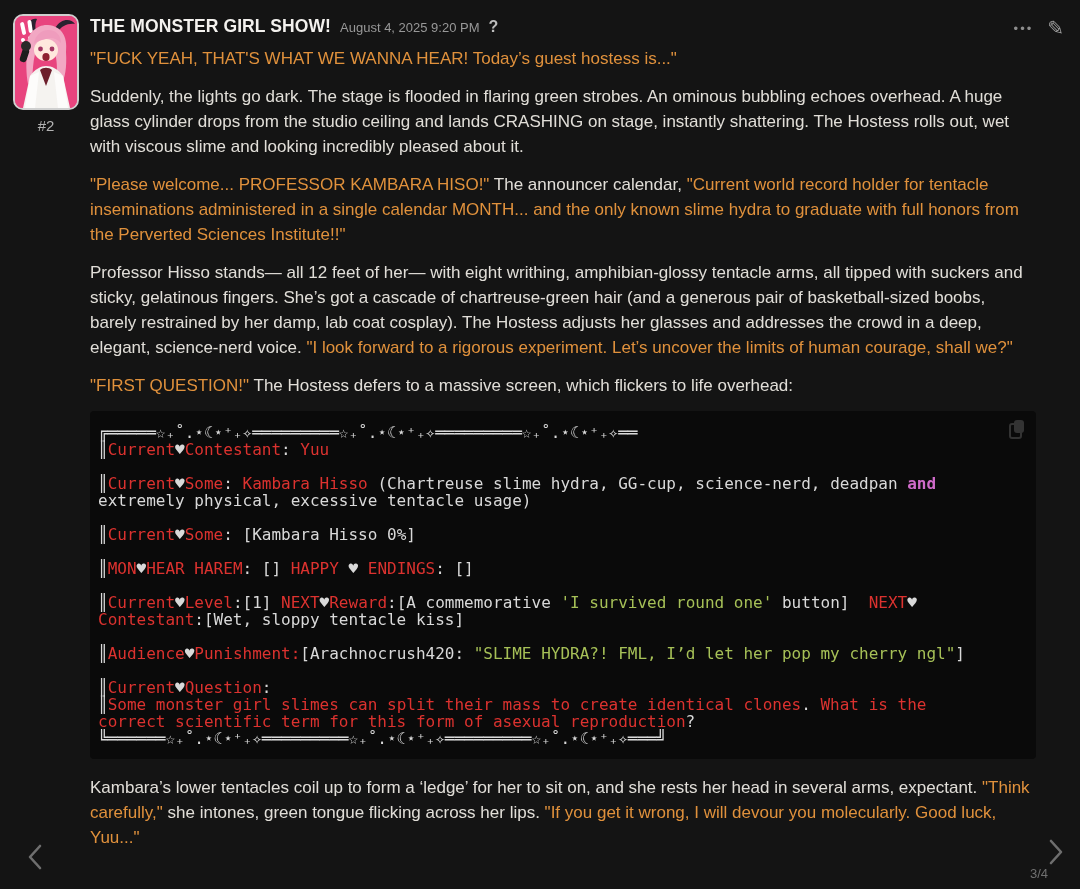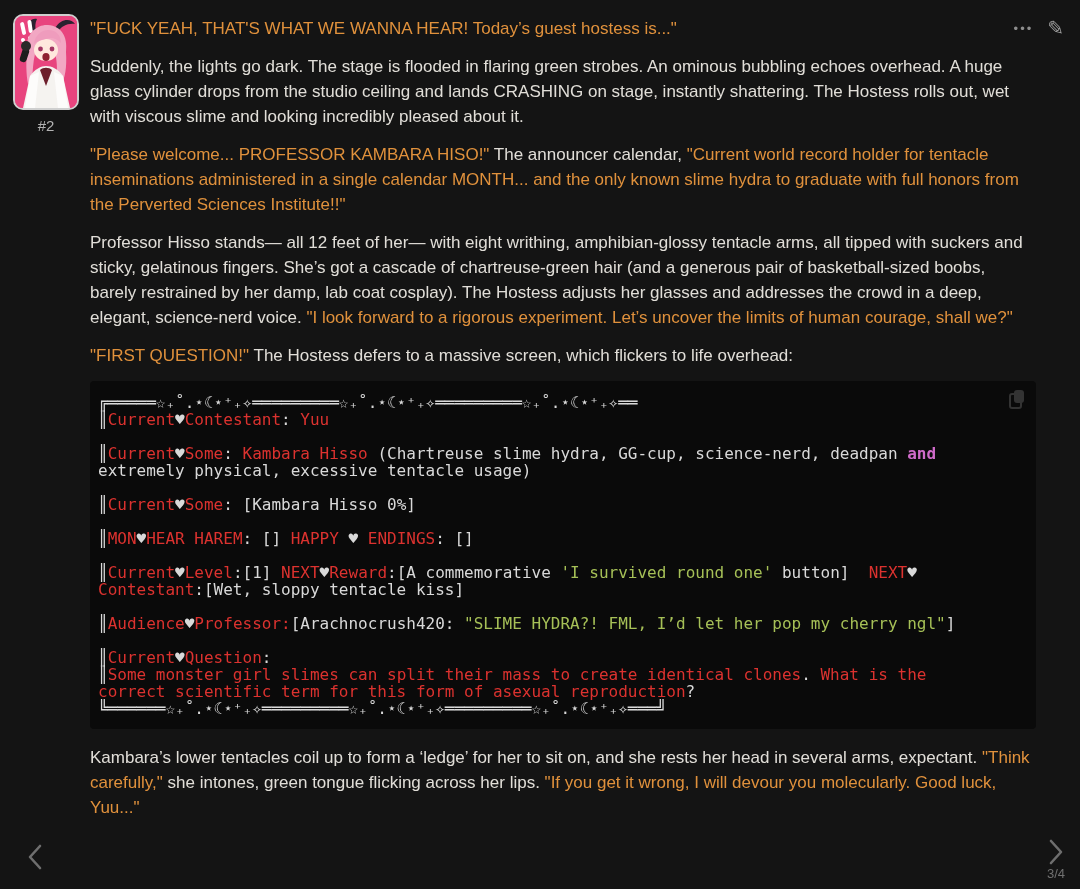--- a/index.html
+++ b/index.html
@@ -56,21 +56,21 @@
     border:2px solid #333;border-radius:3px;background:transparent;
   }
   .copy-btn .front{
     position:absolute;left:5px;top:0;width:10px;height:13px;
     background:#333;border-radius:3px;
   }
 
   
   .nav-prev{position:absolute;left:26px;top:843px;cursor:pointer;}
   .nav-next{position:absolute;right:15px;top:838px;cursor:pointer;}
-  .page-num{position:absolute;right:15px;top:866px;color:#707070;font-size:13px;}
+  .page-num{position:absolute;right:32px;top:866px;color:#707070;font-size:13px;}
 </style>
 </head>
 <body>
 
 <div class="screen">
 
   <div class="avatar-col">
     <div class="avatar-frame">
       <svg width="62" height="92" viewBox="0 0 62 92">
         <rect x="0" y="0" width="62" height="92" fill="#e8447e"></rect>
@@ -103,20 +103,25 @@
     </div>
     <div class="avatar-num">#2</div>
   </div>
 
   <div class="actions">
     <span class="more-dots">•••</span>
     <span class="edit-pencil">✎</span>
   </div>
 
   <div class="content">
+    <div class="header">
+      <span class="title">THE MONSTER GIRL SHOW!</span>
+      <span class="timestamp">August 4, 2025 9:20 PM</span>
+      <span class="help">?</span>
+    </div>
 
     <p class="para"><span class="seg-o">"FUCK YEAH, THAT'S WHAT WE WANNA HEAR! Today’s guest hostess is..."</span></p>
     <p class="para"><span class="seg-w">Suddenly, the lights go dark. The stage is flooded in flaring green strobes. An ominous bubbling echoes overhead. A huge glass cylinder drops from the studio ceiling and lands CRASHING on stage, instantly shattering. The Hostess rolls out, wet with viscous slime and looking incredibly pleased about it.</span></p>
     <p class="para"><span class="seg-o">"Please welcome... PROFESSOR KAMBARA HISO!"</span><span class="seg-w"> The announcer calendar, </span><span class="seg-o">"Current world record holder for tentacle inseminations administered in a single calendar MONTH... and the only known slime hydra to graduate with full honors from the Perverted Sciences Institute!!"</span></p>
     <p class="para"><span class="seg-w">Professor Hisso stands— all 12 feet of her— with eight writhing, amphibian-glossy tentacle arms, all tipped with suckers and sticky, gelatinous fingers. She’s got a cascade of chartreuse-green hair (and a generous pair of basketball-sized boobs, barely restrained by her damp, lab coat cosplay). The Hostess adjusts her glasses and addresses the crowd in a deep, elegant, science-nerd voice. </span><span class="seg-o">"I look forward to a rigorous experiment. Let’s uncover the limits of human courage, shall we?"</span></p>
     <p class="para"><span class="seg-o">"FIRST QUESTION!"</span><span class="seg-w"> The Hostess defers to a massive screen, which flickers to life overhead:</span></p>
 
     <div class="codeblock">
       <pre><span class="seg-cw">╔═════☆₊˚.⋆☾⋆⁺₊✧═════════☆₊˚.⋆☾⋆⁺₊✧═════════☆₊˚.⋆☾⋆⁺₊✧══
 ║</span><span class="seg-r">Current</span><span class="seg-cw">♥</span><span class="seg-r">Contestant</span><span class="seg-cw">: </span><span class="seg-r">Yuu</span><span class="seg-cw">
@@ -124,21 +129,21 @@
 ║</span><span class="seg-r">Current</span><span class="seg-cw">♥</span><span class="seg-r">Some</span><span class="seg-cw">: </span><span class="seg-r">Kambara Hisso</span><span class="seg-cw"> (Chartreuse slime hydra, GG-cup, science-nerd, deadpan </span><span class="seg-p">and</span><span class="seg-cw">
 extremely physical, excessive tentacle usage)
 
 ║</span><span class="seg-r">Current</span><span class="seg-cw">♥</span><span class="seg-r">Some</span><span class="seg-cw">: [Kambara Hisso 0%]
 
 ║</span><span class="seg-r">MON</span><span class="seg-cw">♥</span><span class="seg-r">HEAR HAREM</span><span class="seg-cw">: [] </span><span class="seg-r">HAPPY</span><span class="seg-cw"> ♥ </span><span class="seg-r">ENDINGS</span><span class="seg-cw">: []
 
 ║</span><span class="seg-r">Current</span><span class="seg-cw">♥</span><span class="seg-r">Level</span><span class="seg-cw">:[1] </span><span class="seg-r">NEXT</span><span class="seg-cw">♥</span><span class="seg-r">Reward</span><span class="seg-cw">:[A commemorative </span><span class="seg-g">'I survived round one'</span><span class="seg-cw"> button]  </span><span class="seg-r">NEXT</span><span class="seg-cw">♥
 </span><span class="seg-r">Contestant</span><span class="seg-cw">:[Wet, sloppy tentacle kiss]
 
-║</span><span class="seg-r">Audience</span><span class="seg-cw">♥</span><span class="seg-r">Professor</span><span class="seg-r">:</span><span class="seg-cw">[Arachnocrush420: </span><span class="seg-g">"SLIME HYDRA?! FML, I’d let her pop my cherry ngl"</span><span class="seg-cw">]
+║</span><span class="seg-r">Audience</span><span class="seg-cw">♥</span><span class="seg-r">Punishment</span><span class="seg-r">:</span><span class="seg-cw">[Arachnocrush420: </span><span class="seg-g">"SLIME HYDRA?! FML, I’d let her pop my cherry ngl"</span><span class="seg-cw">]
 
 ║</span><span class="seg-r">Current</span><span class="seg-cw">♥</span><span class="seg-r">Question</span><span class="seg-cw">:
 ║</span><span class="seg-r">Some monster girl slimes can split their mass to create identical clones</span><span class="seg-cw">. </span><span class="seg-r">What is the
 correct scientific term for this form of asexual reproduction</span><span class="seg-cw">?
 </span><span class="seg-cw">╚══════☆₊˚.⋆☾⋆⁺₊✧═════════☆₊˚.⋆☾⋆⁺₊✧═════════☆₊˚.⋆☾⋆⁺₊✧═══╝</span></pre>
       <div class="copy-btn">
         <span class="back"></span>
           <span class="front"></span>
       </div>
     </div>

